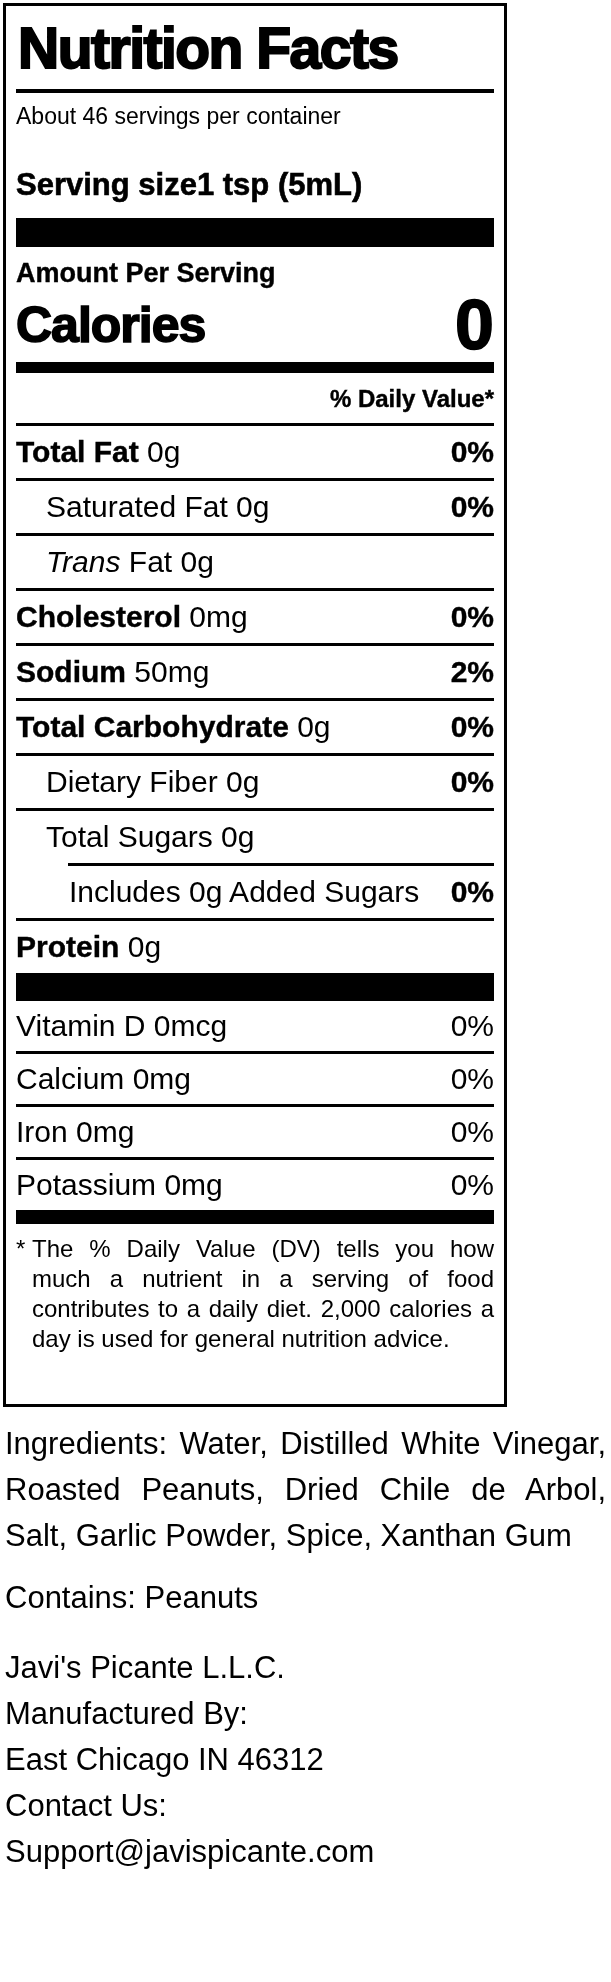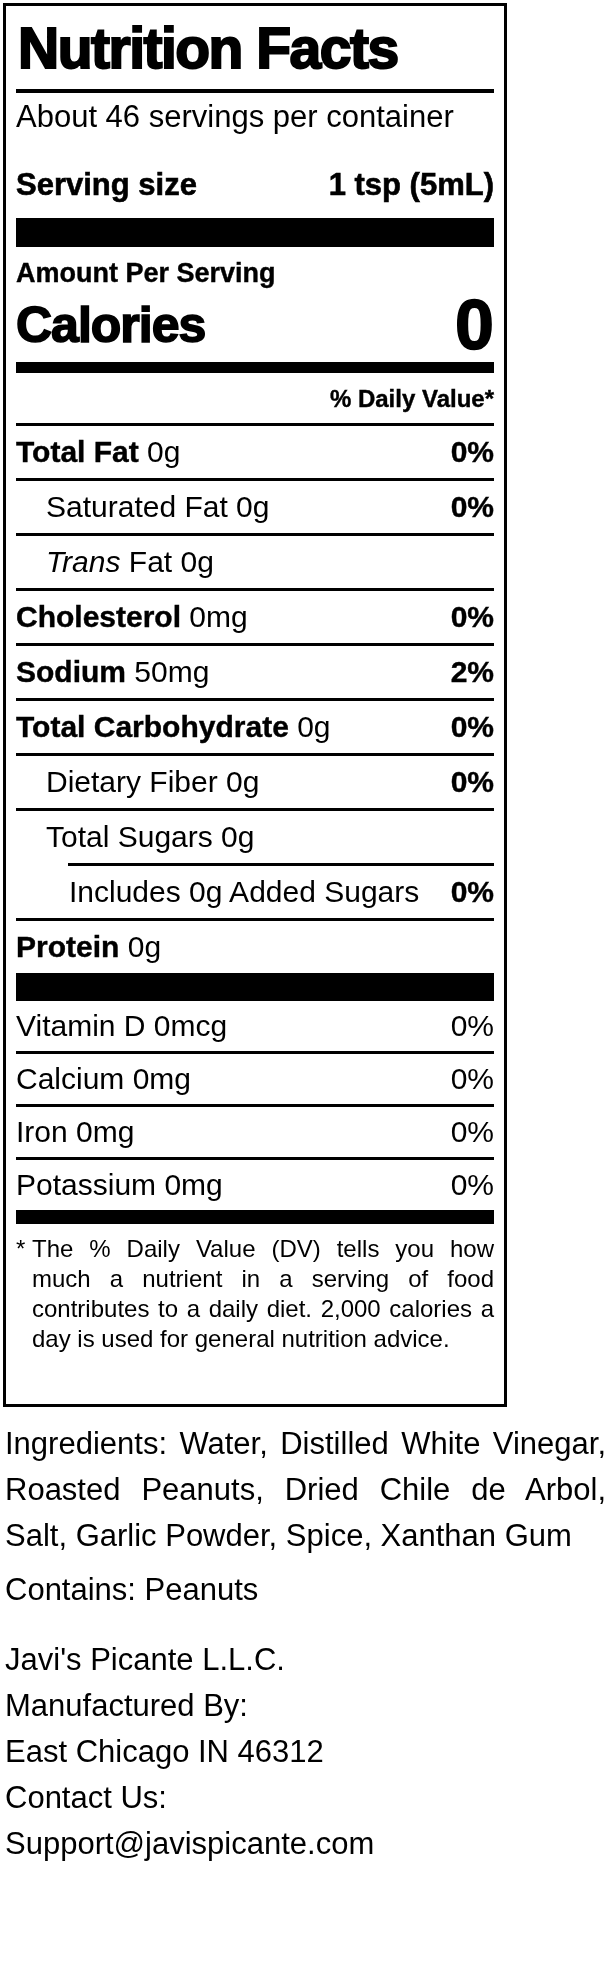--- a/index.html
+++ b/index.html
@@ -19,23 +19,23 @@
     overflow:hidden;
   }
   .nf-title{
     font-size:57px;line-height:1.0;
     font-weight:bold;-webkit-text-stroke:2px #000;
     letter-spacing:-1.5px;
     padding:14px 0 12px 2px;
     border-bottom:4px solid #000;
     white-space:nowrap;
   }
-  .servings{font-size:31px;line-height:39px;margin-top:4px;}
+  .servings{font-size:23px;line-height:39px;margin-top:4px;}
   .ss-row{
-    display:flex;justify-content:space-between;
+    display:flex;
     font-size:31px;font-weight:bold;-webkit-text-stroke:.6px #000;
     line-height:38px;margin-top:30px;
   }
   .bar{background:#000;}
   .bar-serving{height:29px;margin-top:14px;}
   .aps{font-size:27px;font-weight:bold;-webkit-text-stroke:.4px #000;line-height:26px;margin-top:13px;}
   .cal-row{display:flex;justify-content:space-between;align-items:flex-end;margin-top:4px;height:64px;}
   .cal-label{font-size:50px;font-weight:bold;-webkit-text-stroke:1.6px #000;letter-spacing:-1px;line-height:58px;}
   .cal-value{font-size:70px;font-weight:bold;-webkit-text-stroke:1.6px #000;line-height:58px;}
   .bar-cal{height:11px;margin-top:8px;}
@@ -56,21 +56,21 @@
   .hvy{font-weight:bold;-webkit-text-stroke:.4px #000;}
   .dv{white-space:nowrap;}
   .dv-reg{font-weight:normal;white-space:nowrap;}
   .bar-protein{height:28px;}
   .bar-vits{height:14px;}
   .footnote{display:flex;margin-top:10px;font-size:24px;line-height:30px;}
   .fn-star{flex:none;width:16px;}
   .fn-text{flex:1;text-align:justify;}
   .outer{padding:0 5px;}
   .ingredients{margin-top:14px;font-size:31px;line-height:46px;text-align:justify;}
-  .contains{margin-top:8px;font-size:31px;line-height:46px;}
+  .contains{margin-top:16px;font-size:31px;line-height:46px;}
   .mfg{margin-top:24px;font-size:31px;line-height:46px;}
 </style>
 </head>
 <body>
 
 <div class="page">
 
   <div class="nf-box">
 
     <div class="nf-title">Nutrition Facts</div>

